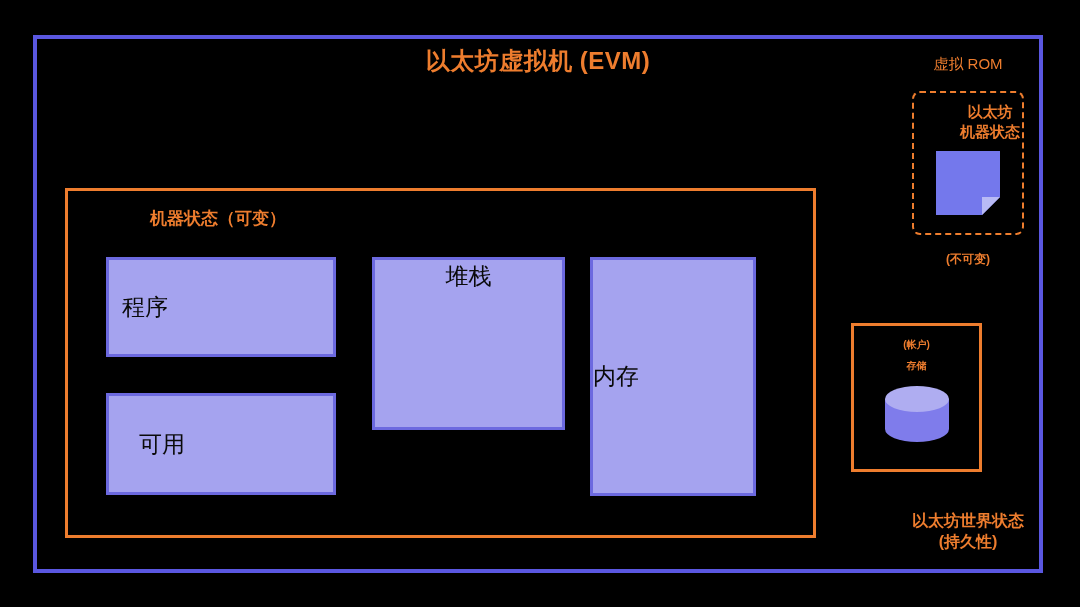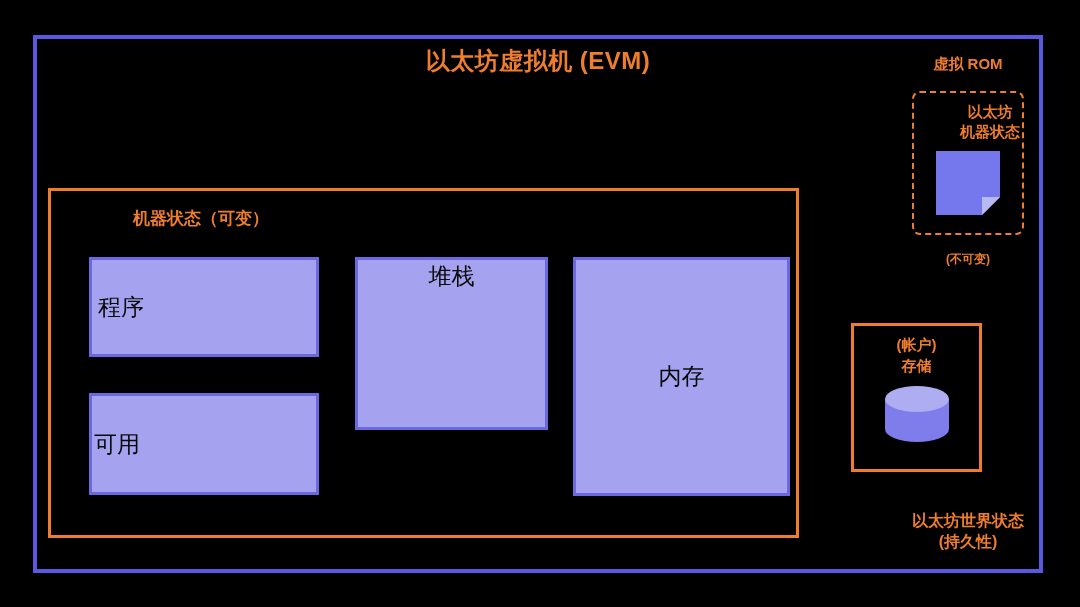--- a/index.html
+++ b/index.html
@@ -36,21 +36,21 @@
     text-align: center;
     color: var(--orange);
     font-size: 24px; font-weight: bold;
     letter-spacing: 0.5px;
   }
   .rom-label {
     position: absolute;
     left: 902px; top: 55px; width: 132px;
     text-align: center;
     color: var(--orange);
-    font-size: 15px; font-weight: bold;
+    font-size: 15px; font-weight: normal;
   }
   .rom-box {
     position: absolute;
     left: 912px; top: 91px;
     width: 112px; height: 144px;
     border: 2px dashed var(--orange);
     border-radius: 8px;
     display: flex; flex-direction: column; align-items: center;
     padding-top: 9px;
   }
@@ -65,54 +65,54 @@
   .note-icon { margin-top: 9px; display: block; }
   .rom-caption {
     position: absolute;
     left: 902px; top: 251px; width: 132px;
     text-align: center;
     color: var(--orange);
     font-size: 12px; font-weight: bold;
   }
   .machine-box {
     position: absolute;
-    left: 48px; top: 188px;
+    left: 65px; top: 188px;
     width: 751px; height: 350px;
     border: 3px solid var(--orange);
   }
   .machine-label {
     position: absolute;
     left: 82px; top: 16px;
     color: var(--orange);
     font-size: 17px; font-weight: bold;
     white-space: nowrap;
   }
   .pbox {
     position: absolute;
     background: var(--box-fill);
     border: 3px solid var(--box-border);
     color: var(--text-dark);
     font-size: 23px;
     line-height: 33px;
   }
-  .pc-box   { left: 38px;  top: 66px;  width: 230px; height: 100px; display: flex; flex-direction: column; justify-content: center; padding-left: 6px; }
-  .gas-box  { left: 38px;  top: 202px; width: 230px; height: 102px; display: flex; flex-direction: column; justify-content: center; padding-left: 2px; }
+  .pc-box   { left: 38px;  top: 66px;  width: 230px; height: 100px; display: flex; flex-direction: column; justify-content: center; padding-left: 13px; }
+  .gas-box  { left: 38px;  top: 202px; width: 230px; height: 102px; display: flex; flex-direction: column; justify-content: center; padding-left: 30px; }
   .stack-box  { left: 304px; top: 66px; width: 193px; height: 173px; display: flex; justify-content: center; }
-  .memory-box { left: 522px; top: 66px; width: 217px; height: 239px; display: flex; align-items: center; justify-content: center; }
+  .memory-box { left: 522px; top: 66px; width: 166px; height: 239px; display: flex; align-items: center; }
   .storage-box {
     position: absolute;
     left: 851px; top: 323px;
     width: 131px; height: 149px;
     border: 3px solid var(--orange);
     display: flex; flex-direction: column; align-items: center;
     padding-top: 8px;
   }
   .storage-line {
     color: var(--orange);
-    font-size: 15px; font-weight: bold;
+    font-size: 10px; font-weight: bold;
     line-height: 21px;
     text-align: center;
     white-space: nowrap;
   }
   .cylinder-icon { margin-top: 9px; display: block; }
   .world-state {
     position: absolute;
     left: 853px; top: 510px; width: 230px;
     text-align: center;
     color: var(--orange);

